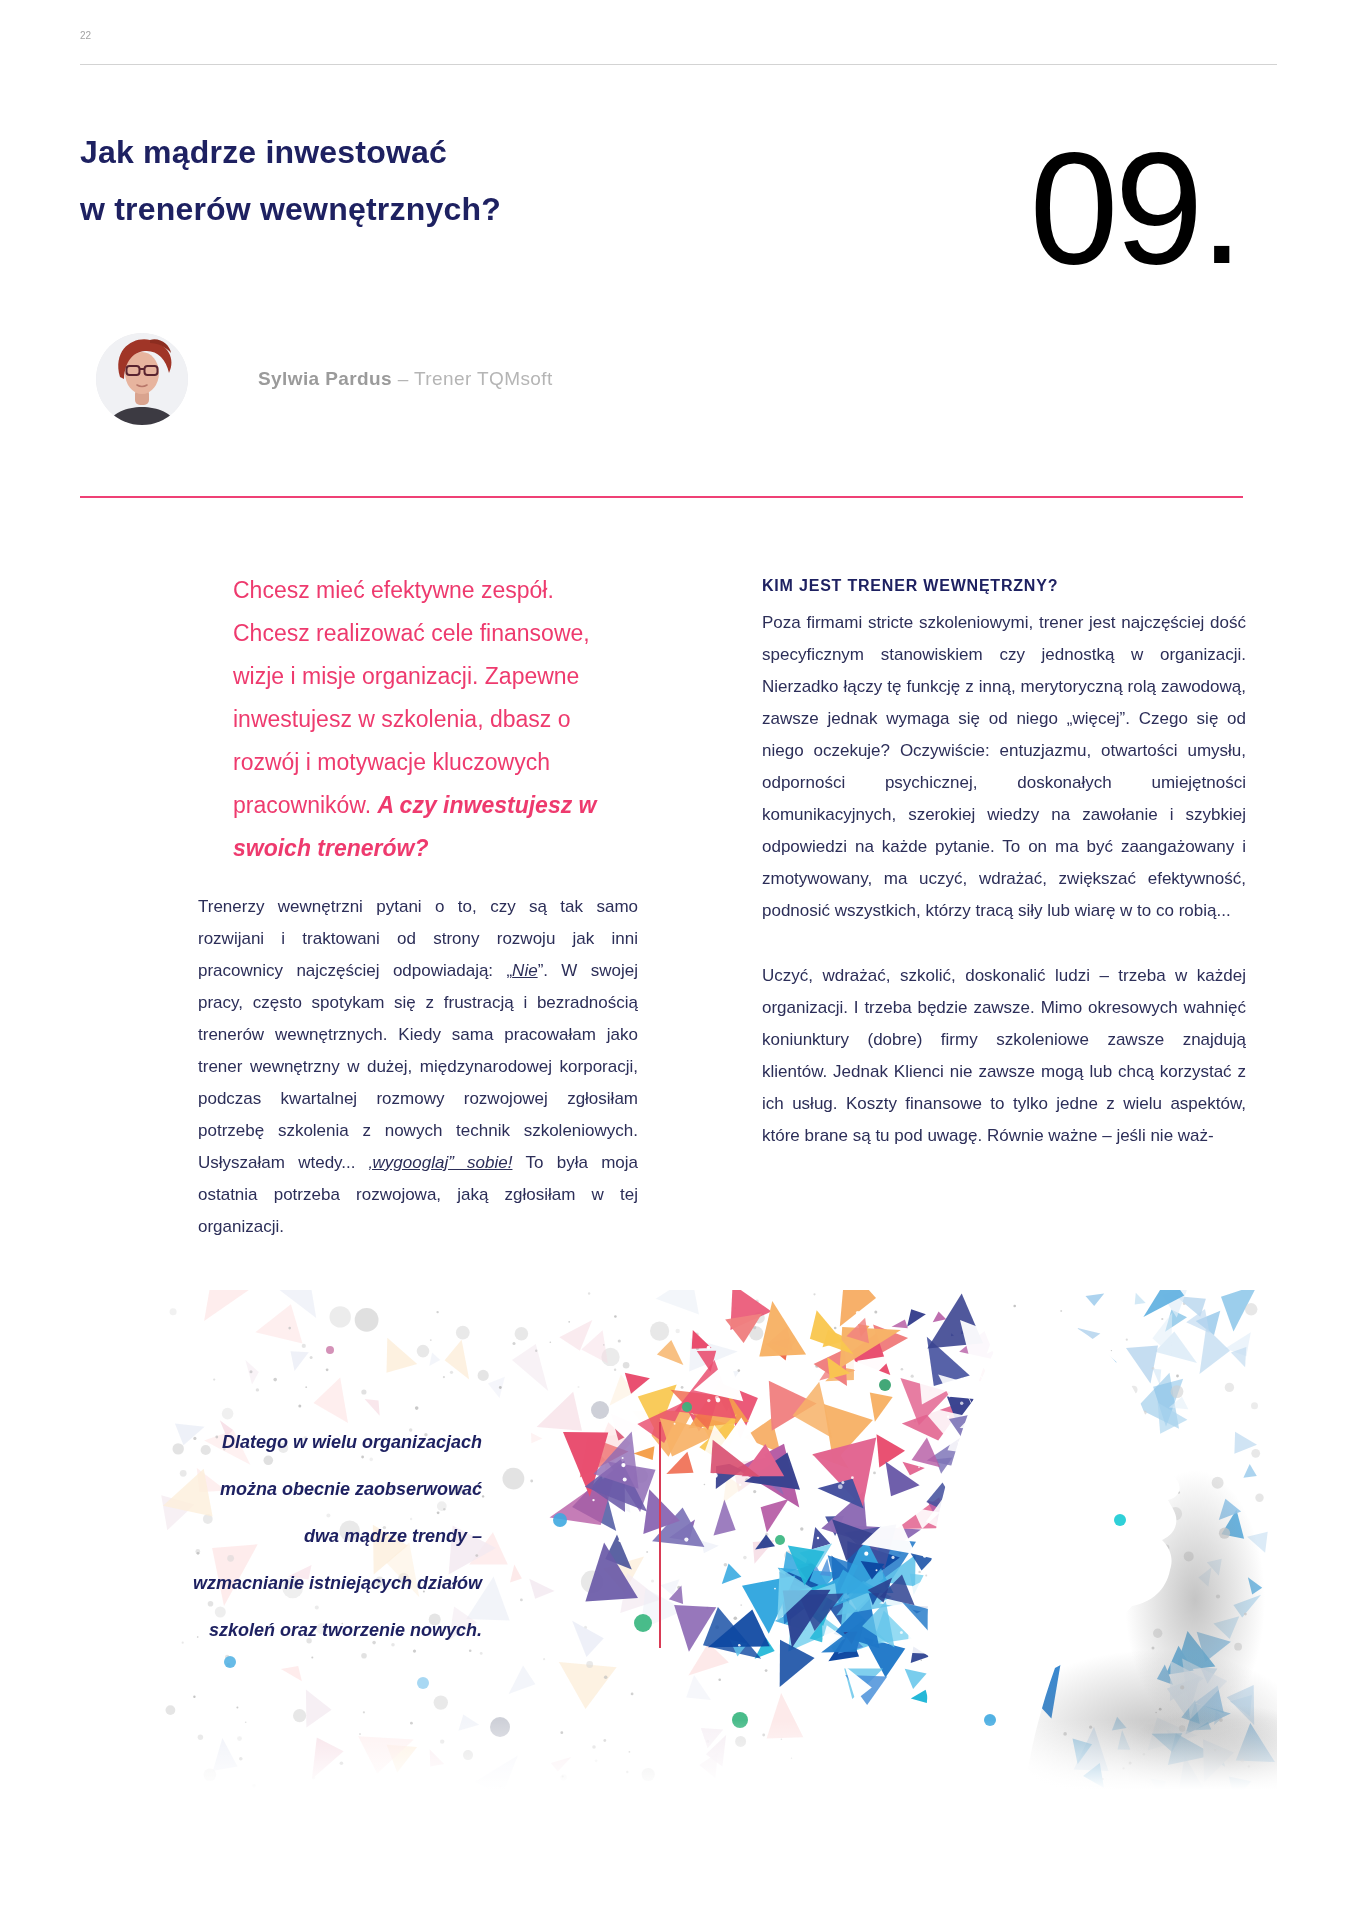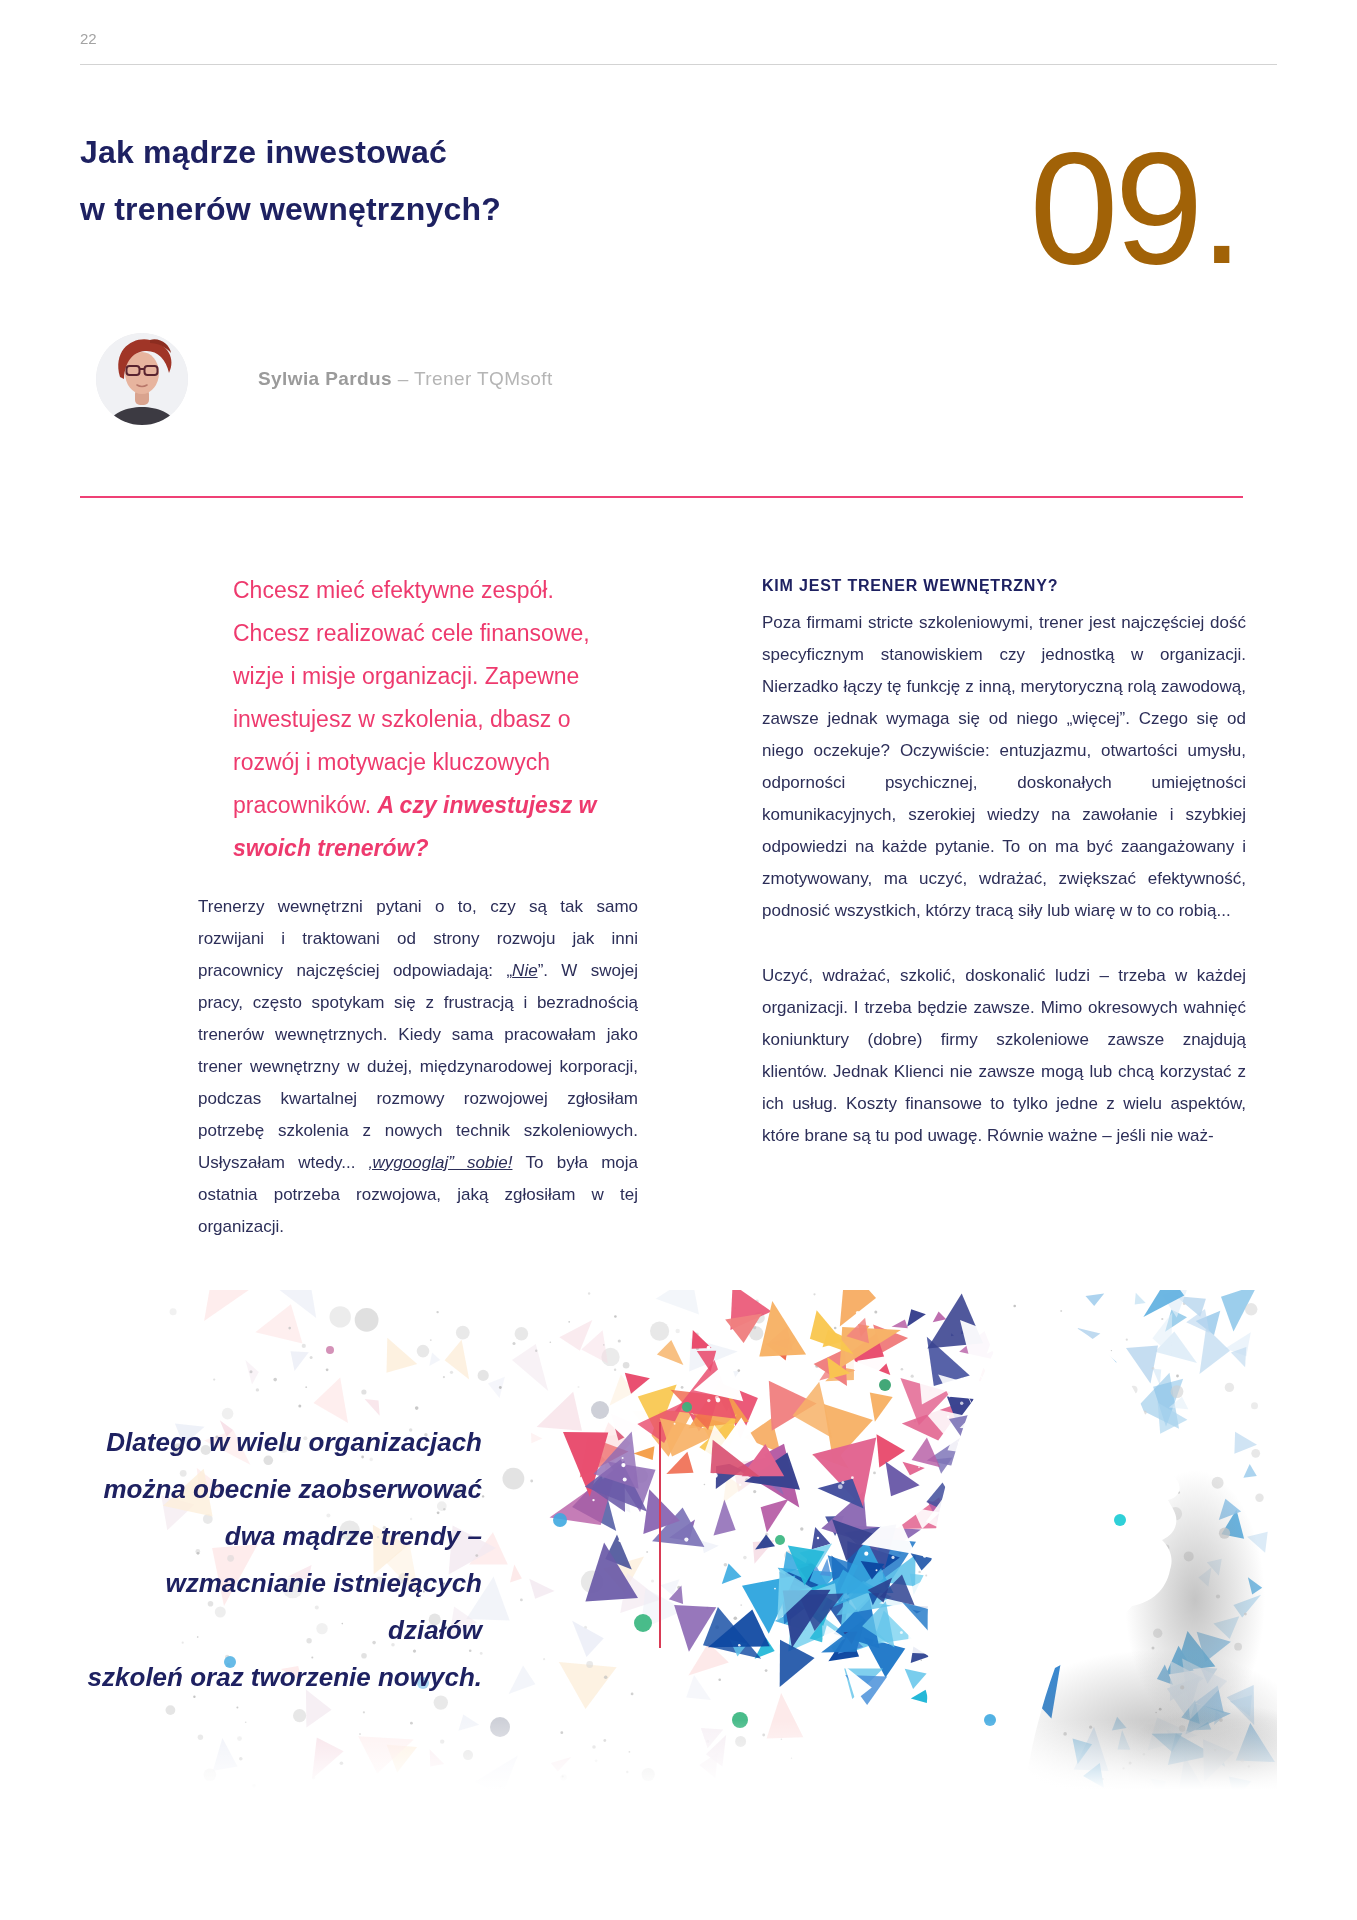--- a/index.html
+++ b/index.html
@@ -1,46 +1,46 @@
 <!DOCTYPE html>
 <html lang="pl"><head>
 <meta charset="utf-8">
 <style>
   html,body{margin:0;padding:0;background:#ffffff;}
   body{font-family:"Liberation Sans","DejaVu Sans",sans-serif;}
   #page{position:relative;width:1357px;height:1920px;background:#ffffff;overflow:hidden;}
 
-  .pagenum{position:absolute;left:80px;top:30px;font-size:15px;color:#a3a3a3;}
+  .pagenum{position:absolute;left:80px;top:30px;font-size:10px;color:#a3a3a3;}
   .toprule{position:absolute;left:80px;top:64px;width:1197px;height:1px;background:#d3d3d3;}
 
   .title{position:absolute;left:80px;top:124px;font-size:32px;line-height:57px;
          font-weight:800;color:#1e2161;letter-spacing:.2px;}
   .num09{position:absolute;right:117px;top:128px;font-size:160px;line-height:1;
-         font-weight:400;color:#a16207;letter-spacing:-4px;}
+         font-weight:400;color:#000000;letter-spacing:-4px;}
 
   .avatar{position:absolute;left:96px;top:333px;width:92px;height:92px;border-radius:50%;
           overflow:hidden;box-shadow:0 0 0 1px #ececef inset;}
   .authorline{position:absolute;left:258px;top:368px;font-size:19px;color:#b5b5b5;letter-spacing:.4px;}
   .authorline b{color:#9b9b9b;font-weight:700;}
 
   .pinkrule{position:absolute;left:80px;top:496px;width:1163px;height:2px;background:#ef4075;}
 
   .intro{position:absolute;left:233px;top:569px;width:372px;font-size:23px;line-height:43px;
          color:#ee3a6e;font-weight:500;}
   .intro .hl{font-weight:700;font-style:italic;}
 
   .bodytext{font-size:17px;line-height:32px;color:#2c2e58;text-align:justify;}
   .leftbody{position:absolute;left:198px;top:891px;width:440px;}
   .rightcol{position:absolute;left:762px;top:577px;width:484px;}
   .rightcol h3{margin:0 0 12px 0;font-size:16px;font-weight:700;color:#1e2161;letter-spacing:.8px;}
   .rightcol .p2{margin-top:33px;}
   .it{font-style:italic;text-decoration:underline;}
 
   .quote{position:absolute;left:80px;top:1419px;width:402px;text-align:right;z-index:3;
-         font-size:26px;line-height:47px;font-style:italic;font-weight:700;color:#1e2161;}
+         font-size:18px;line-height:47px;font-style:italic;font-weight:700;color:#1e2161;}
   .vline{position:absolute;left:659px;top:1422px;width:2px;height:226px;background:#d93a55;z-index:3;}
 
   #art{position:absolute;left:80px;top:1290px;z-index:1;pointer-events:none;}
 </style>
 </head>
 <body>
 
 <div id="page">
 
   <div class="pagenum">22</div>

